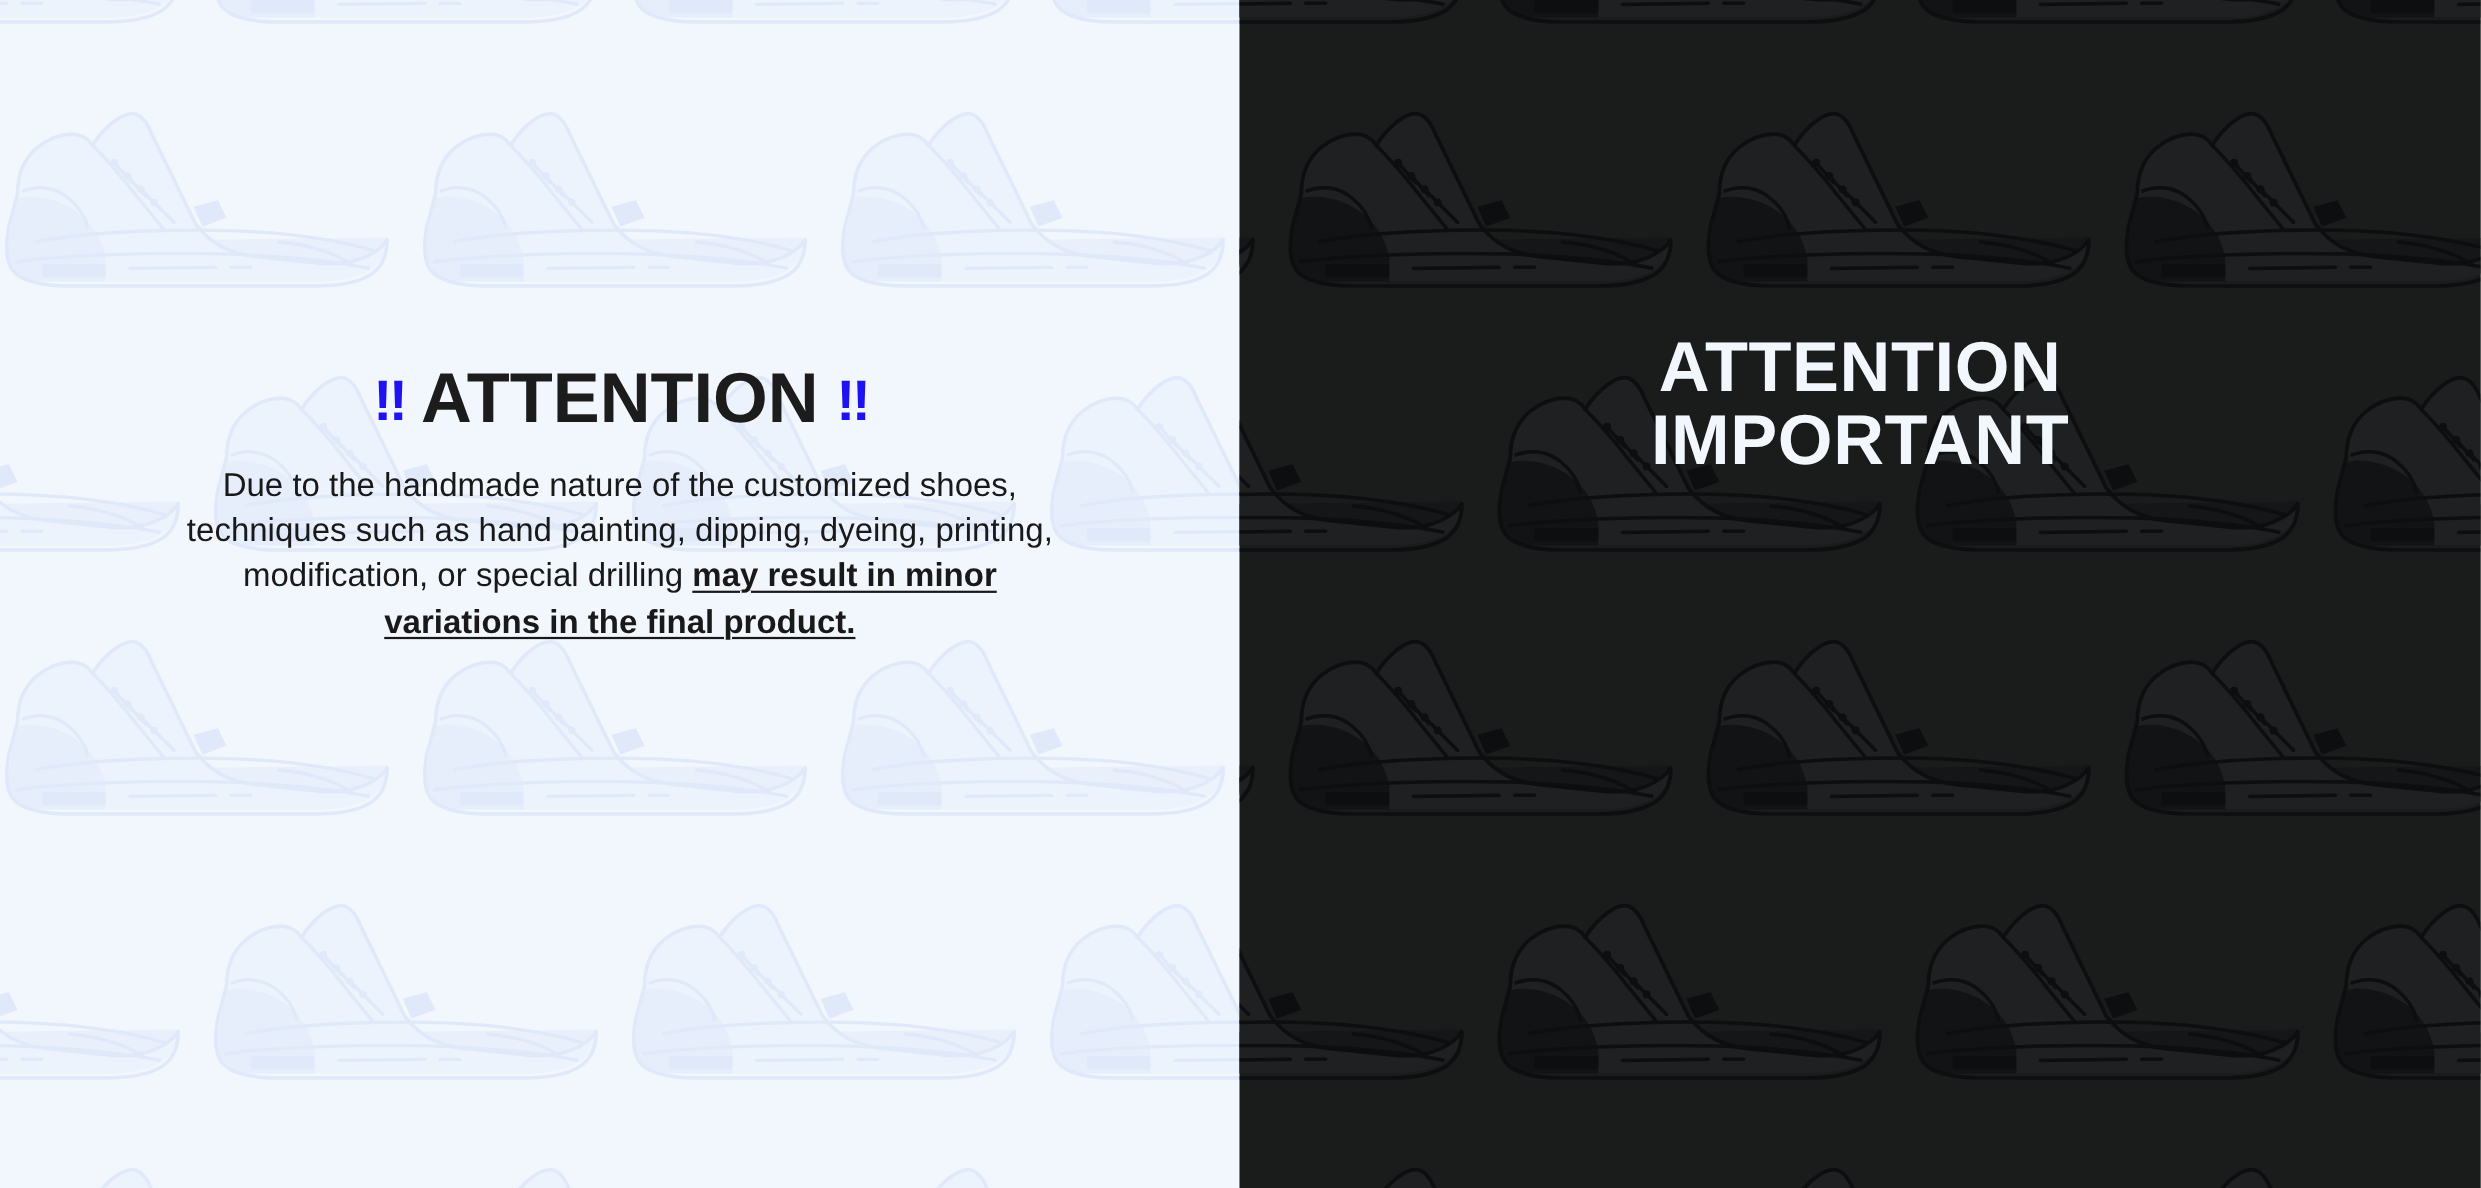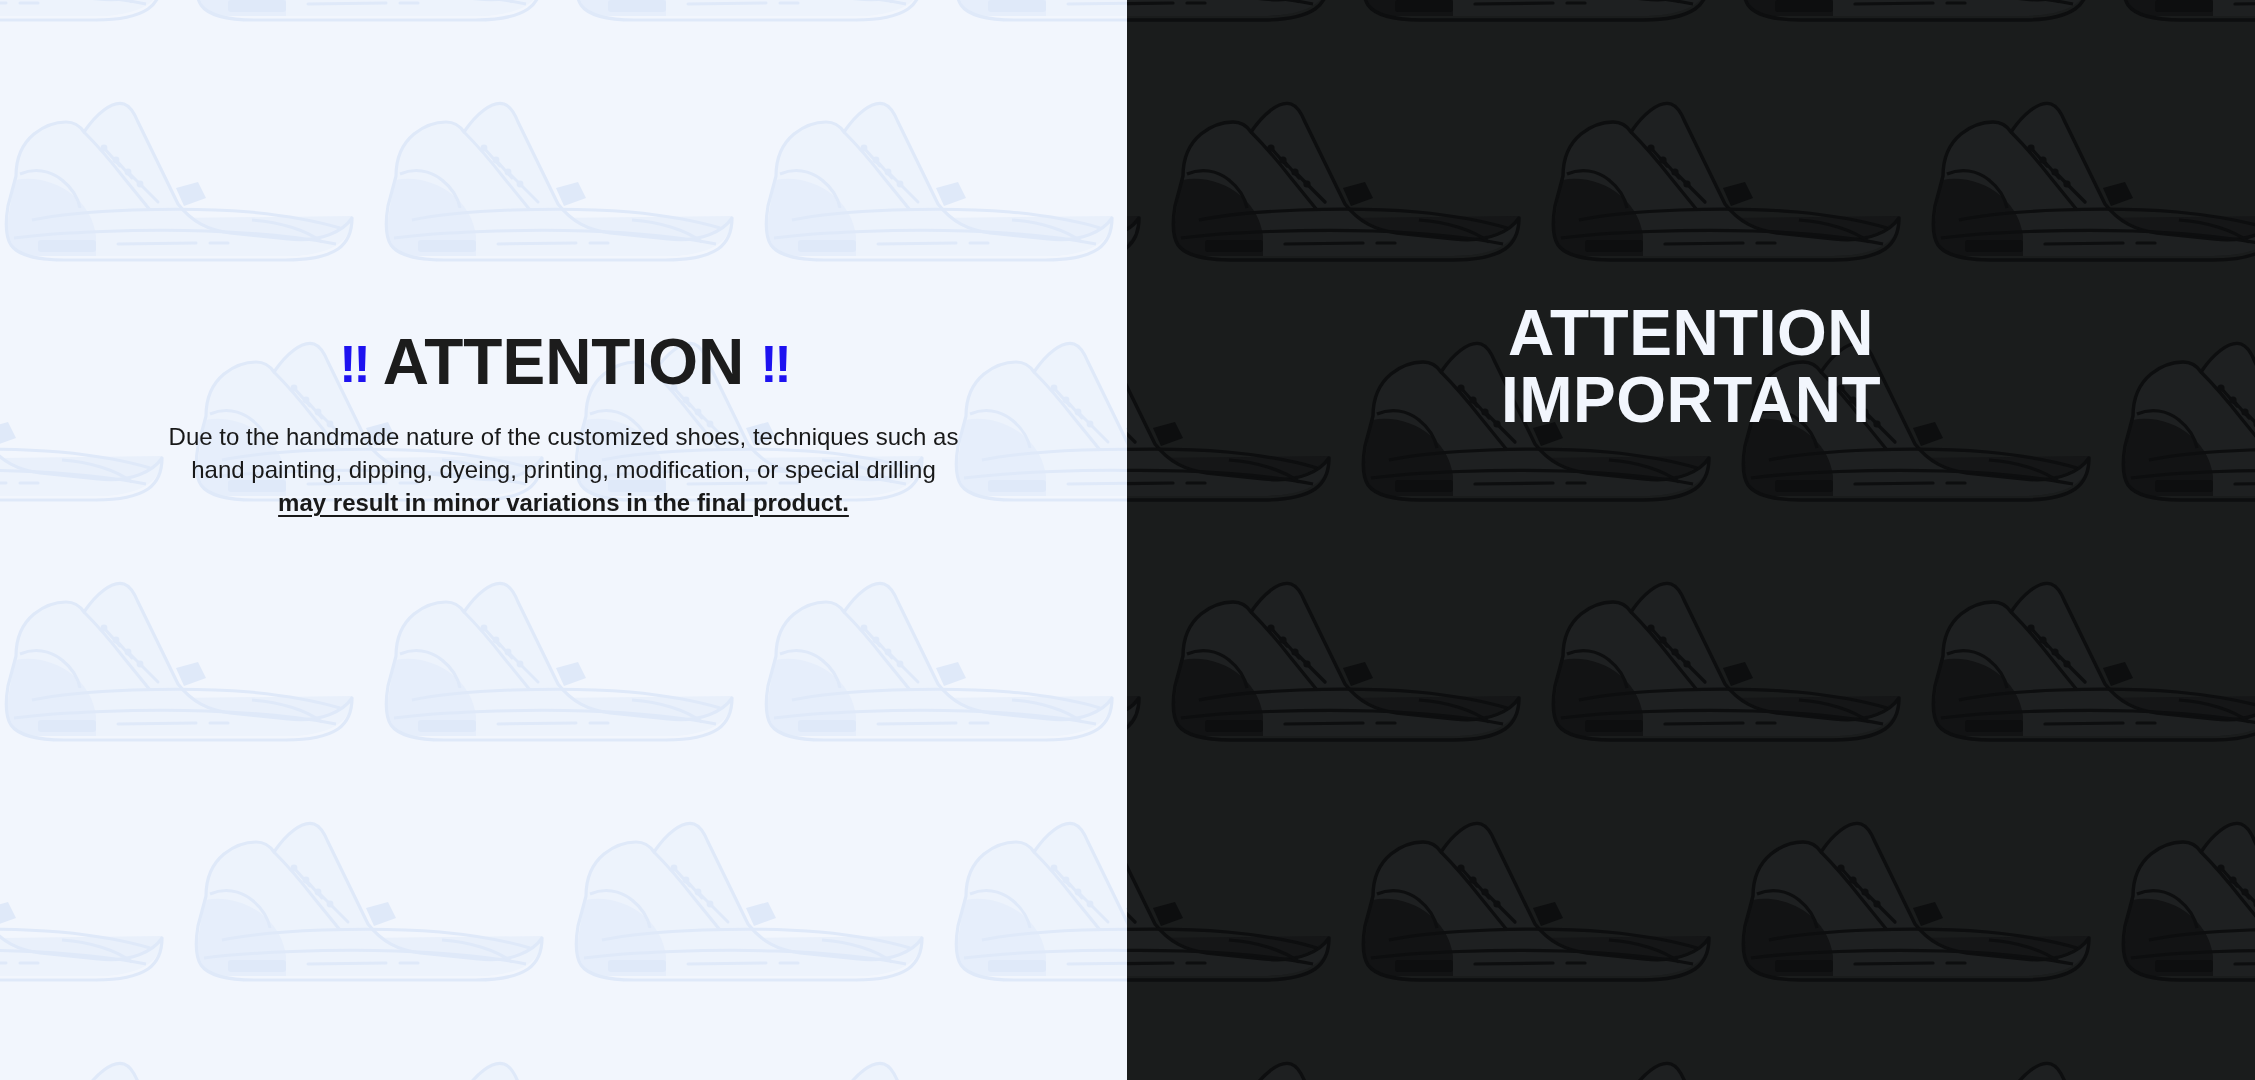--- a/index.html
+++ b/index.html
@@ -87,21 +87,21 @@
     color: #F2F6FD;
     letter-spacing: 0.5px;
     line-height: 1.05;
     margin-bottom: 22px;
     white-space: normal;
     max-width: 760px;
   }
 
   .body-copy {
     text-align: center;
-    font-size: 24px;
+    font-size: 30px;
     line-height: 1.37;
     font-stretch: condensed;
     max-width: 800px;
   }
 
   .body-left  { color: #191919; max-width: 790px; }
   .body-right { color: #F5F8FD; max-width: 790px; }
 
   .emph {
     font-weight: 700;

